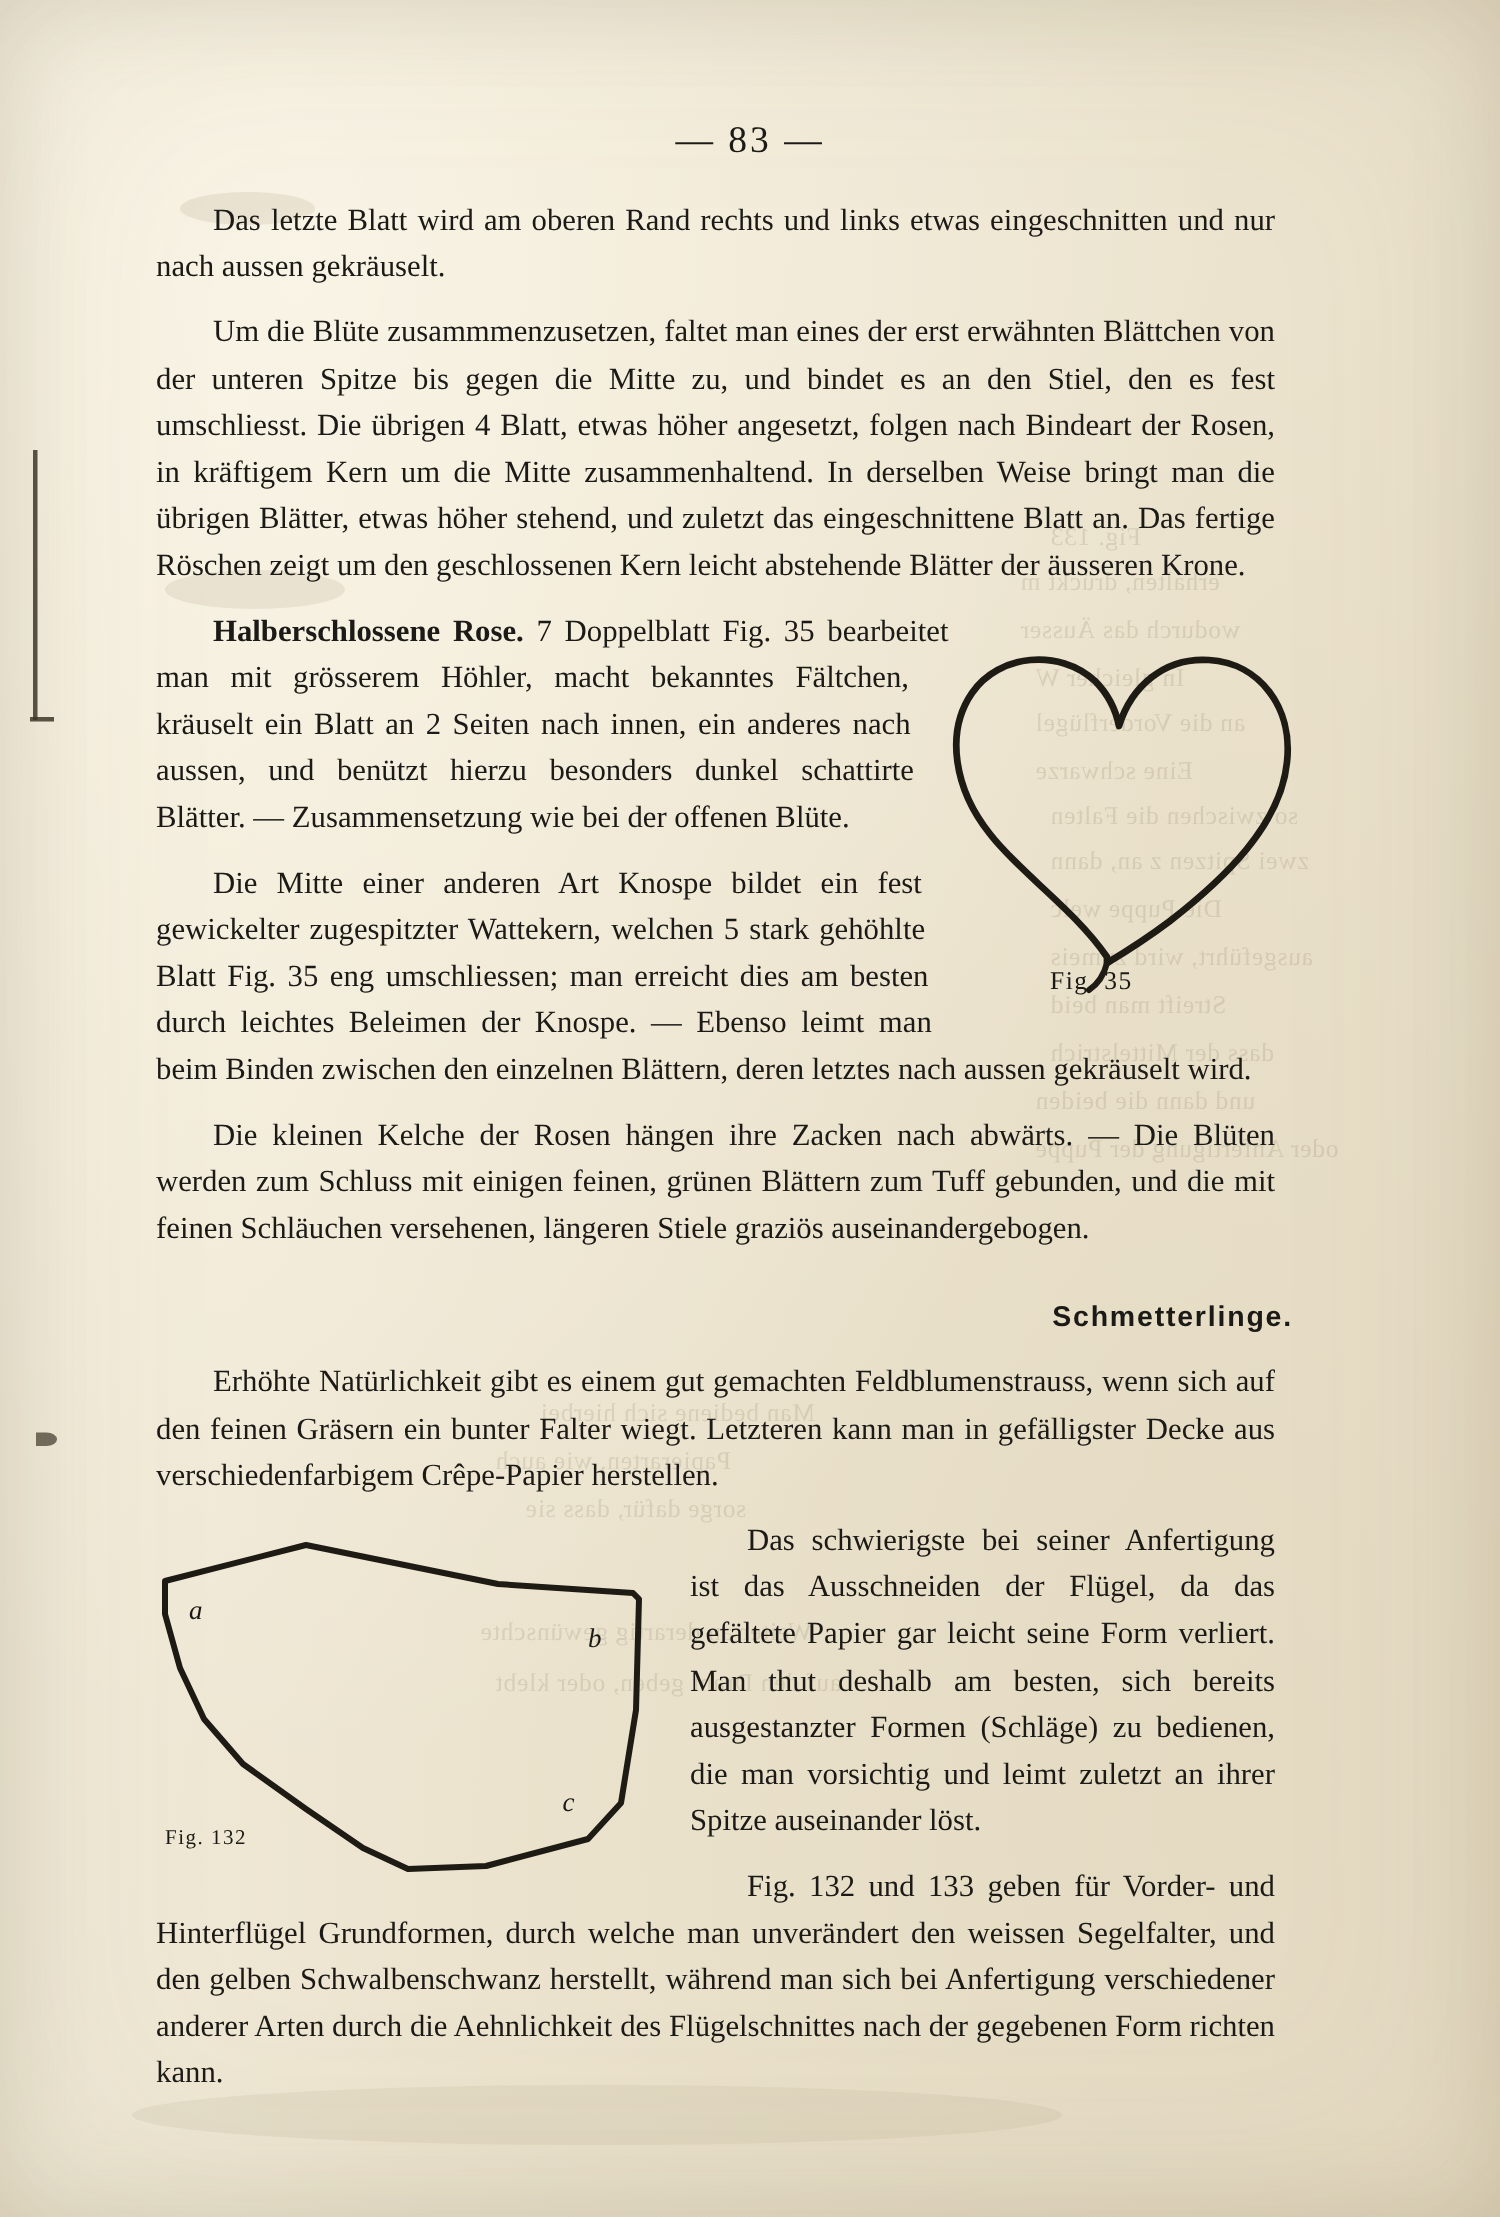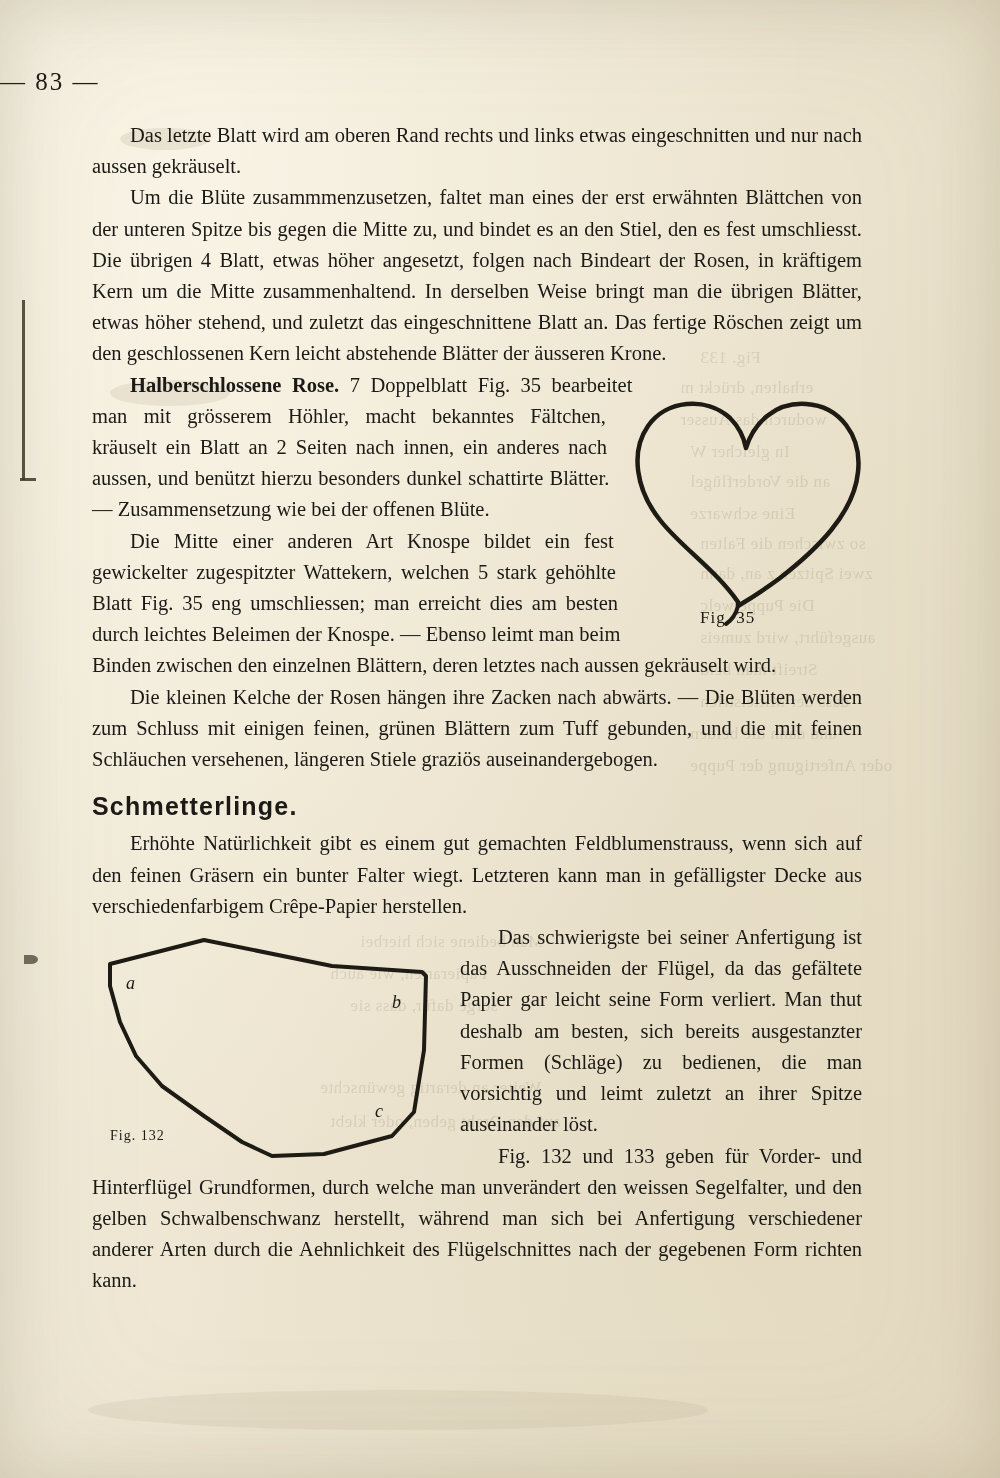--- a/index.html
+++ b/index.html
@@ -42,44 +42,45 @@
     pointer-events: none;
     user-select: none;
   }
   .page {
     position: absolute;
     left: 0; top: 0;
     width: 1000px; height: 1478px;
   }
   .folio {
     position: absolute;
-    top: 68px;
+    top: 80px;
     left: 0;
     width: 1000px;
+    text-align: center;
     font-size: 25px;
     letter-spacing: 2px;
   }
   .content {
     position: absolute;
     left: 92px;
     top: 120px;
     width: 770px;
     font-size: 20.5px;
     line-height: 31.2px;
     text-align: justify;
   }
   p {
-    margin: 0;
+    margin: 12px;
     text-indent: 38px;
   }
   .bold { font-weight: bold; font-family: Liberation Serif, serif; }
   .sec-head {
-    text-align: left;
+    text-align: right;
     font-weight: bold;
-    font-size: 25px;
+    font-size: 19px;
     letter-spacing: 1.2px;
     margin: 16px 0 6px 0;
     text-indent: 0;
     font-family: "Liberation Sans", sans-serif;
   }
   
   .fig-heart {
     float: right;
     width: 250px;
     height: 260px;

